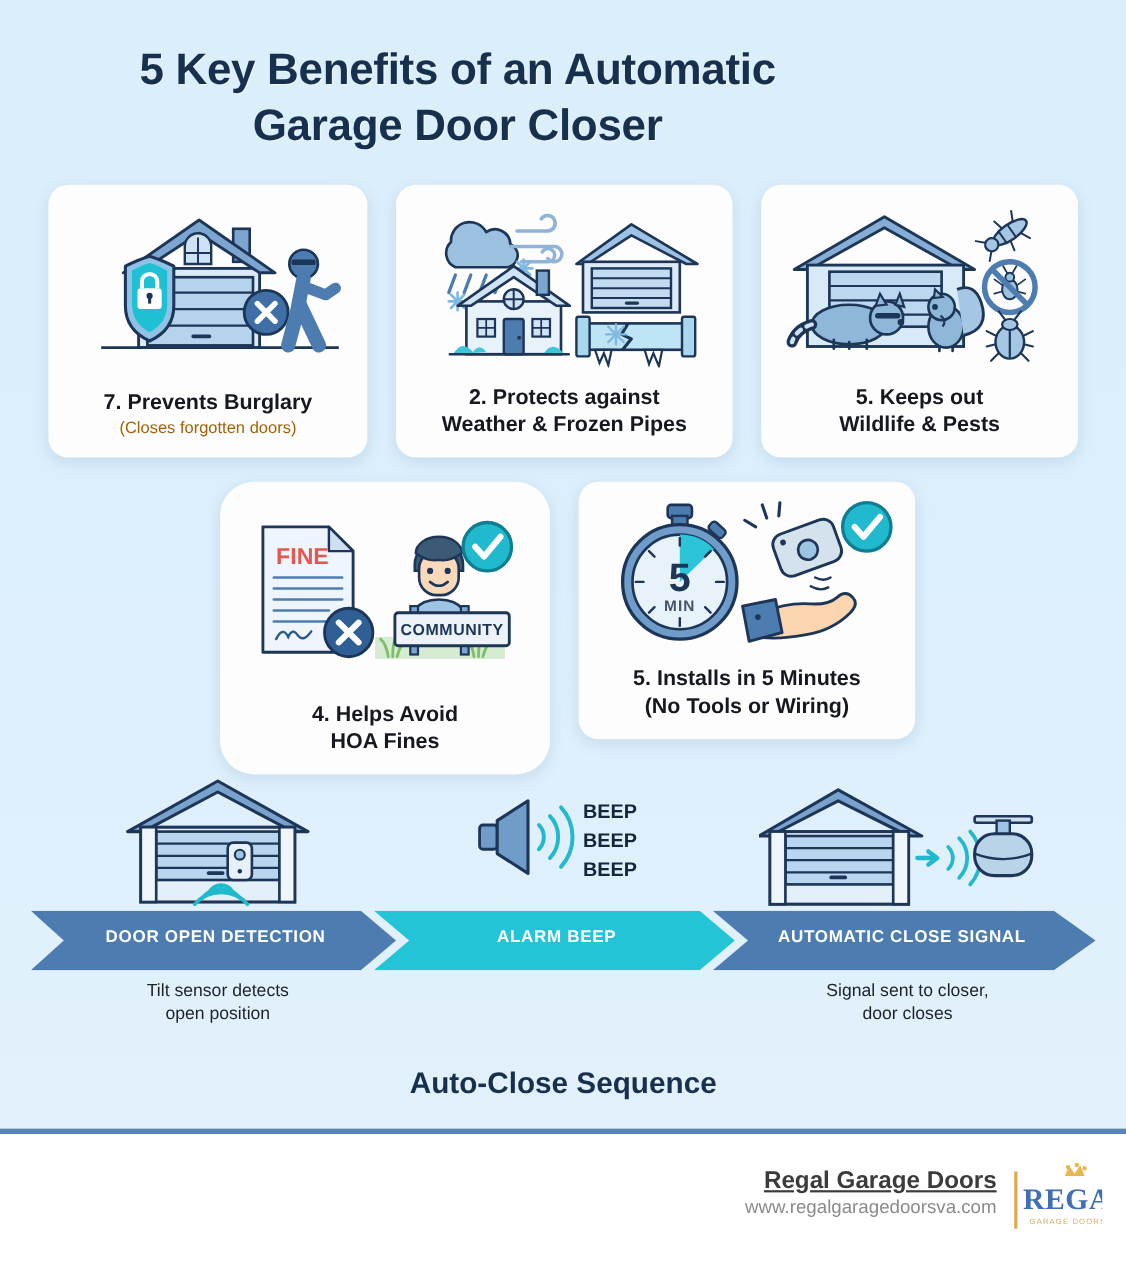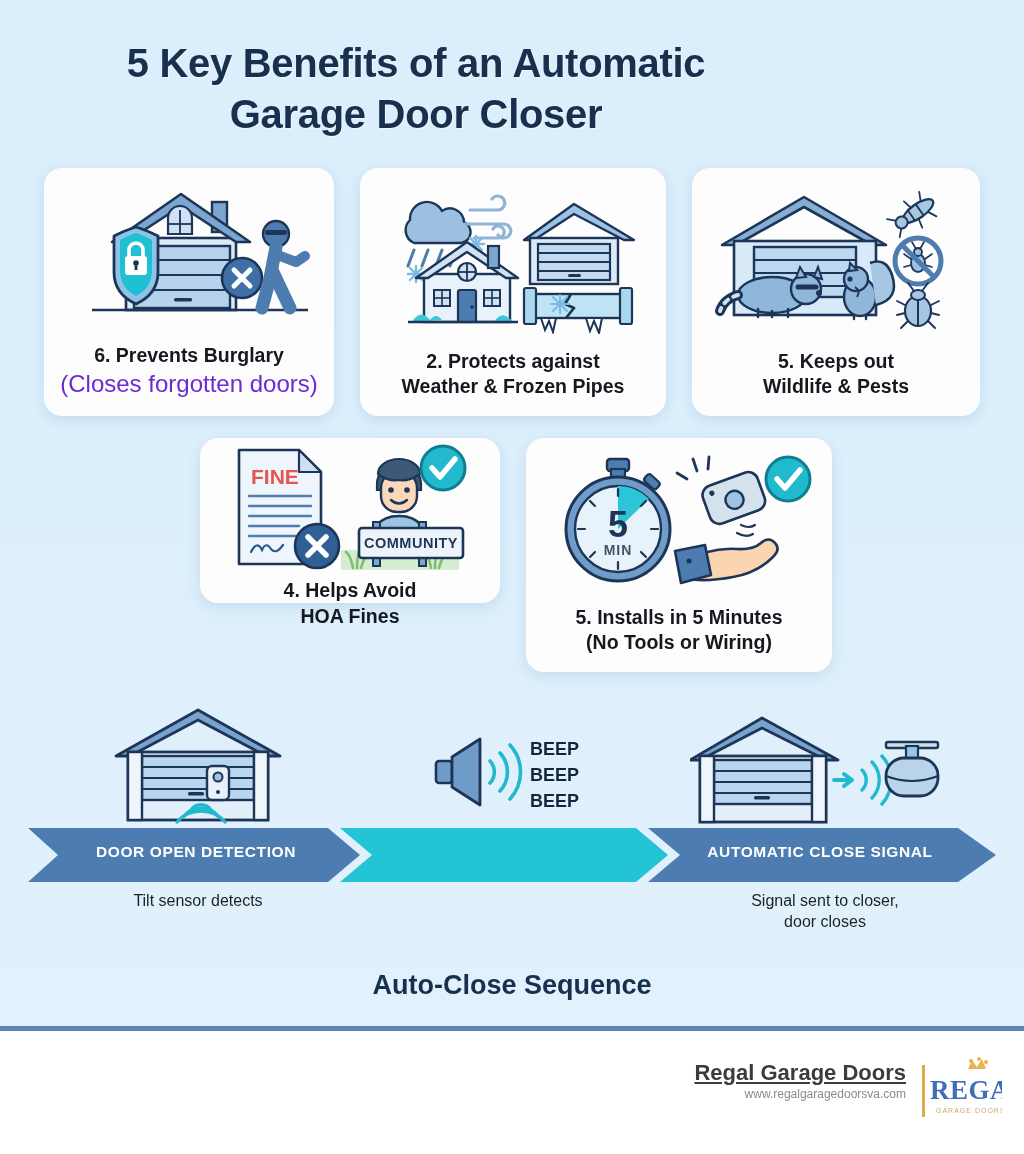--- a/index.html
+++ b/index.html
@@ -69,35 +69,35 @@
     text-align: center;
     font-size: 19.5px;
     font-weight: bold;
     color: #15181f;
     line-height: 1.32;
     padding: 0 8px 16px 8px;
   }
   .card-caption .sub {
     display: block;
     font-weight: normal;
-    font-size: 24px;
-    color: #6d28d9;
+    font-size: 15px;
+    color: #a16207;
   }
 
   #card1 { left: 44px;  top: 168px; width: 290px; height: 248px; }
   #card2 { left: 360px; top: 168px; width: 306px; height: 248px; }
   #card3 { left: 692px; top: 168px; width: 288px; height: 248px; }
-  #card4 { left: 200px; top: 438px; width: 300px; height: 165px; }
+  #card4 { left: 200px; top: 438px; width: 300px; height: 266px; border-radius: 31px; }
   #card5 { left: 526px; top: 438px; width: 306px; height: 234px; }
 
   
   #seq { position: absolute; left: 0; top: 698px; width: 1024px; height: 300px; }
   .seq-icon { position: absolute; }
   #seq-icon-1 { left: 108px; top: 6px; }
-  #seq-icon-2 { left: 432px; top: 39px; }
+  #seq-icon-2 { left: 432px; top: 28px; }
   #seq-icon-3 { left: 690px; top: 14px; }
 
   #arrowband { position: absolute; left: 28px; top: 130px; width: 968px; height: 54px; }
   .arrow-label {
     position: absolute;
     top: 130px;
     height: 48px;
     display: flex;
     align-items: center;
     justify-content: center;
@@ -146,21 +146,21 @@
     text-align: right;
   }
   #brand-name {
     font-size: 22px;
     font-weight: bold;
     color: #3b3b3b;
     line-height: 1.25;
     text-decoration: underline;
   }
   #brand-url {
-    font-size: 12px;
+    font-size: 17px;
     color: #8a8a8a;
     line-height: 1.3;
   }
   #footer-logo {
     position: absolute;
     right: 22px; top: 26px;
     width: 86px; height: 66px;
   }
 </style>
 </head>
@@ -210,21 +210,21 @@
 
           <circle cx="212" cy="54" r="13" fill="#4d7cb0" stroke="#1d3557" stroke-width="2.4"></circle>
           <rect x="201" y="50" width="22" height="5" rx="2" fill="#1d3557"></rect>
           <path d="M212 67 L206 98 L198 128" fill="none" stroke="#4d7cb0" stroke-width="13" stroke-linecap="round"></path>
           <path d="M208 90 L226 128" fill="none" stroke="#4d7cb0" stroke-width="13" stroke-linecap="round"></path>
           <path d="M211 74 L232 82 L241 76" fill="none" stroke="#4d7cb0" stroke-width="10" stroke-linecap="round" stroke-linejoin="round"></path>
           <path d="M212 67 L206 98 L198 128" fill="none" stroke="#1d3557" stroke-width="2.2" stroke-linecap="round" opacity="0.0"></path>
         </svg>
       </div>
       <div class="card-caption">
-        <span>6. Prevents Burglary</span>
+        <span>7. Prevents Burglary</span>
         <span class="sub">(Closes forgotten doors)</span>
       </div>
     </div>
 
     <div class="card" id="card2">
       <div class="card-art">
         <svg width="270" height="152" viewBox="0 0 270 152">
 
           <path d="M32 38 a17 17 0 0 1 32 -9 a14 14 0 0 1 22 11 a11 11 0 0 1 -3 21 H36 a14 14 0 0 1 -4 -23 z" fill="#9cc0e0" stroke="#1d3557" stroke-width="2.4" stroke-linejoin="round"></path>
 
@@ -567,24 +567,26 @@
           <path d="M196 64 q26 10 52 0" fill="none" stroke="#1d3557" stroke-width="2.2"></path>
         </svg>
       </div>
 
       <svg id="arrowband" viewBox="0 0 968 54" preserveAspectRatio="none">
         <polygon points="0,0 300,0 332,27 300,54 0,54 30,27" fill="#4d7cb0"></polygon>
         <polygon points="312,0 608,0 640,27 608,54 312,54 344,27" fill="#22c4d6"></polygon>
         <polygon points="620,0 930,0 968,27 930,54 620,54 652,27" fill="#4d7cb0"></polygon>
       </svg>
       <div class="arrow-label" id="arr-lab-1">DOOR OPEN DETECTION</div>
+      <div class="arrow-label" id="arr-lab-2">ALARM BEEP</div>
       <div class="arrow-label" id="arr-lab-3">AUTOMATIC CLOSE SIGNAL</div>
 
       <div class="seq-desc" id="desc1">
         <div>Tilt sensor detects</div>
+        <div>open position</div>
       </div>
       <div class="seq-desc" id="desc3">
         <div>Signal sent to closer,</div>
         <div>door closes</div>
       </div>
 
       <div id="seq-heading">Auto-Close Sequence</div>
     </div>
   </div>
 

